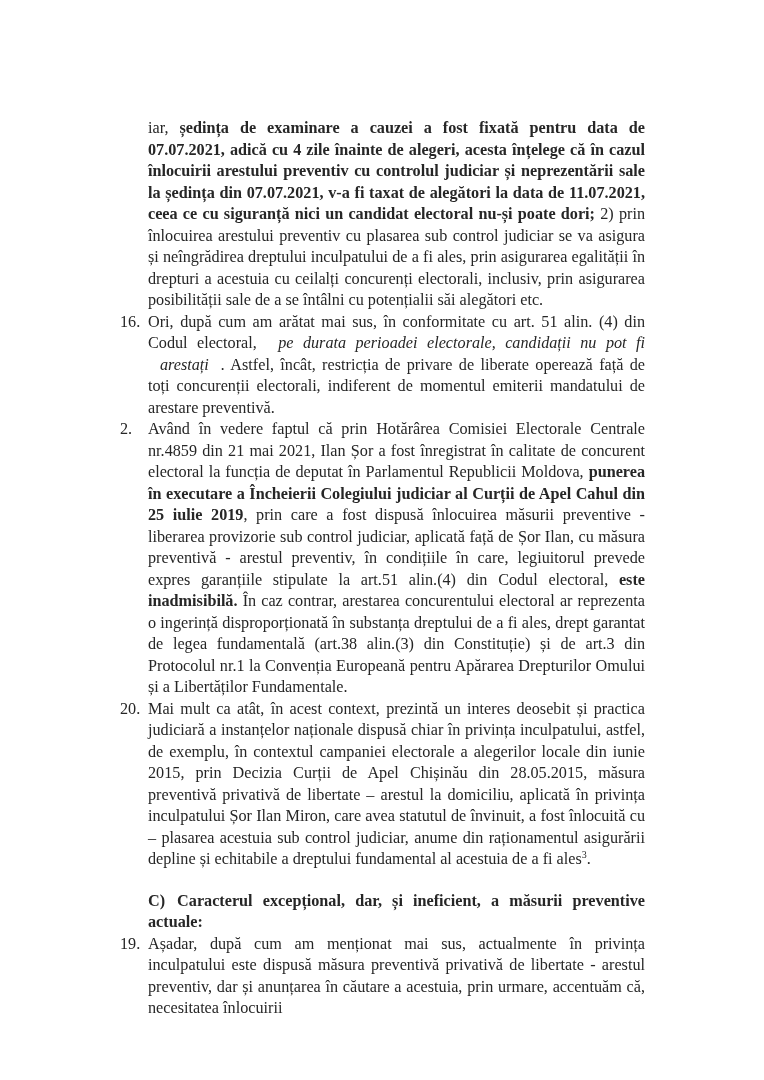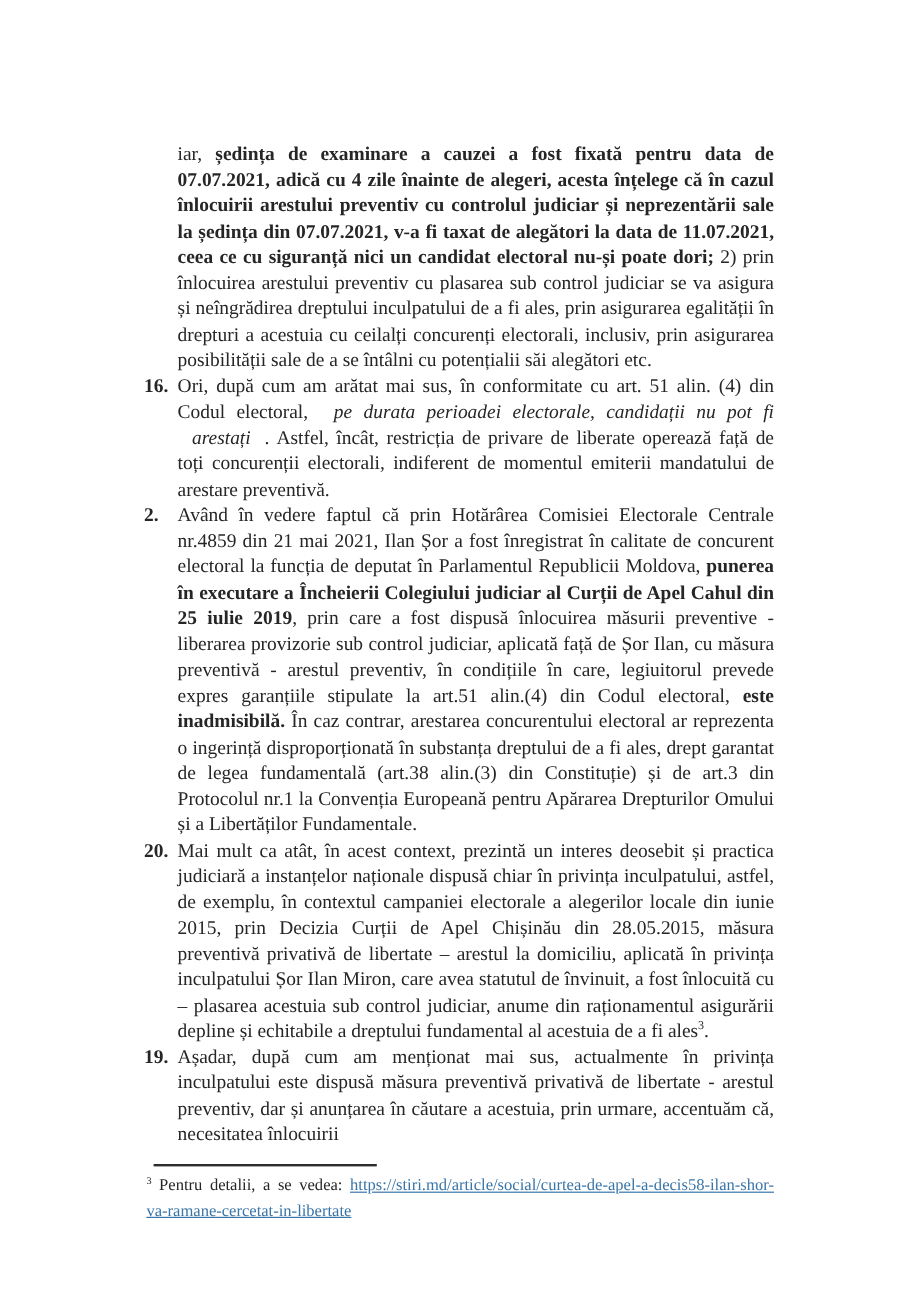--- a/index.html
+++ b/index.html
@@ -22,21 +22,21 @@
     margin: 0 119px 0 148px;
     text-align: justify;
     font-size: 16.2px;
     line-height: 21.5px;
   }
   .item { position: relative; }
   .item .num {
     position: absolute;
     left: -28px;
     top: 0;
-    font-weight: 700;
+    font-weight: 400;
   }
   .b   { font-weight: 700; }
   .i   { font-style: italic; margin-left: 12px; }
   .u   { }
   .sup { vertical-align: super; font-size: 0.62em; line-height: 0; }
   .heading { margin-top: 20px; font-weight: 700; }
   .heading .prefix { margin-right: 12px; }
   .fn-sep {
     margin: 13px 0 5px 128px;
     width: 186px;
@@ -98,20 +98,23 @@
     <p class="para item">
       <span class="num">2.</span>
       <span><span>Având în vedere faptul că prin Hotărârea Comisiei Electorale Centrale nr.4859 din 21 mai 2021, Ilan Șor a fost înregistrat în calitate de concurent electoral la funcția de deputat în Parlamentul Republicii Moldova, </span><span class="b">punerea în executare a Încheierii Colegiului judiciar al Curții de Apel Cahul din 25 iulie 2019</span><span>, prin care a fost dispusă înlocuirea măsurii preventive - liberarea provizorie sub control judiciar, aplicată față de Șor Ilan, cu măsura preventivă - arestul preventiv, în condițiile în care, legiuitorul prevede expres garanțiile stipulate la art.51 alin.(4) din Codul electoral, </span><span class="b">este inadmisibilă.</span><span> În caz contrar, arestarea concurentului electoral ar reprezenta o ingerință disproporționată în substanța dreptului de a fi ales, drept garantat de legea fundamentală (art.38 alin.(3) din Constituție) și de art.3 din Protocolul nr.1 la Convenția Europeană pentru Apărarea Drepturilor Omului și a Libertăților Fundamentale.</span></span>
     </p>
 
     <p class="para item">
       <span class="num">20.</span>
       <span><span>Mai mult ca atât, în acest context, prezintă un interes deosebit și practica judiciară a instanțelor naționale dispusă chiar în privința inculpatului, astfel, de exemplu, în contextul campaniei electorale a alegerilor locale din iunie 2015, prin Decizia Curții de Apel Chișinău din 28.05.2015, măsura preventivă privativă de libertate – arestul la domiciliu, aplicată în privința inculpatului Șor Ilan Miron, care avea statutul de învinuit, a fost înlocuită cu – plasarea acestuia sub control judiciar, anume din raționamentul asigurării depline și echitabile a dreptului fundamental al acestuia de a fi ales</span><span class="sup">3</span><span>.</span></span>
     </p>
 
+    <p class="para heading">
+      <span class="prefix">C)</span><span>Caracterul excepțional, dar, și ineficient, a măsurii preventive actuale:</span>
+    </p>
 
     <p class="para item">
       <span class="num">19.</span>
       <span><span>Așadar, după cum am menționat mai sus, actualmente în privința inculpatului este dispusă măsura preventivă privativă de libertate - arestul preventiv, dar și anunțarea în căutare a acestuia, prin urmare, accentuăm că, necesitatea înlocuirii</span></span>
     </p>
 
     <div class="fn-sep"></div>
 
     <p class="footnote"><span class="sup">3</span><span> Pentru detalii, a se vedea: </span><a class="lnk">https://stiri.md/article/social/curtea-de-apel-a-decis58-ilan-shor-va-ramane-cercetat-in-libertate</a></p>
 

